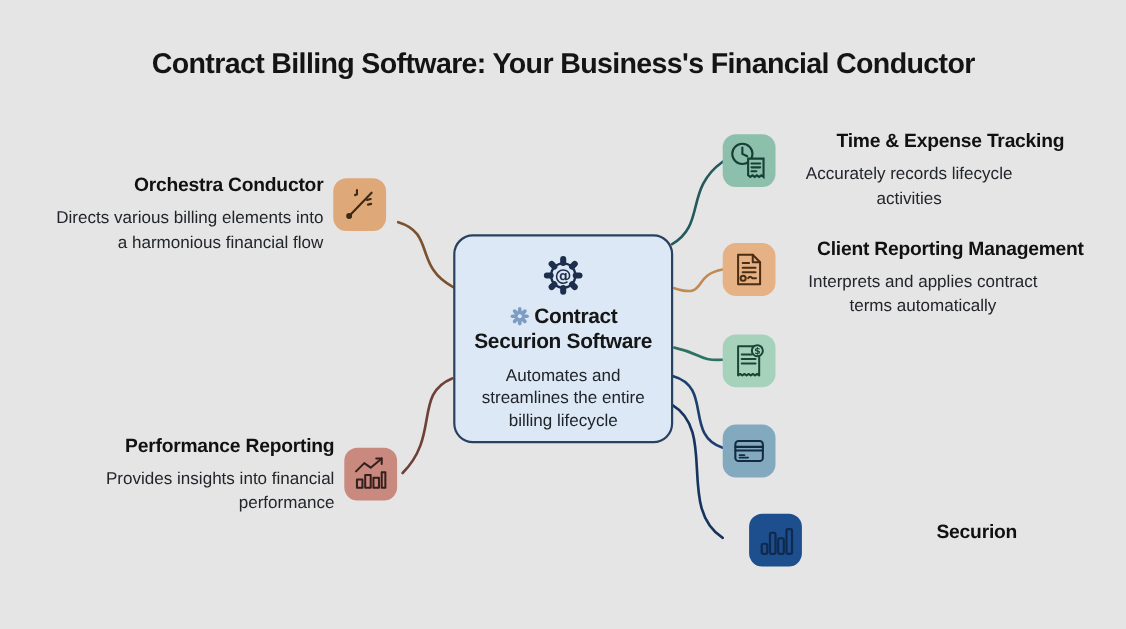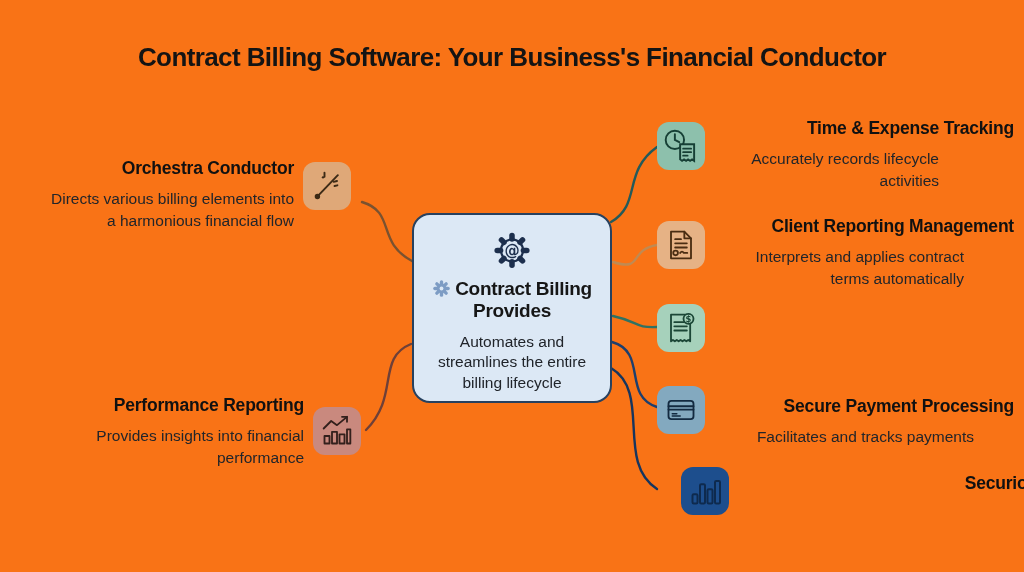--- a/index.html
+++ b/index.html
@@ -1,17 +1,17 @@
 <!DOCTYPE html>
 <html><head>
 <meta charset="utf-8">
 <style>
   html,body{margin:0;padding:0;background:#ffffff;}
   .canvas{
-    position:relative;width:1024px;height:572px;overflow:hidden;background:#f97316;
+    position:relative;width:1024px;height:572px;overflow:hidden;background:#e5e5e5;
     font-family:"Liberation Sans","DejaVu Sans",sans-serif;color:#1b1b1b;
   }
   .main-title{
     position:absolute;top:42px;left:0;width:1024px;text-align:center;margin:0;
     font-size:26px;font-weight:bold;letter-spacing:-0.6px;color:#141414;
   }
   .connectors{position:absolute;left:0;top:0;width:1024px;height:572px;}
   .connectors path{fill:none;stroke-width:2.4px;stroke-linecap:round;}
   
   .center-node{
@@ -31,21 +31,21 @@
   
   .branch{position:absolute;display:flex;gap:9px;align-items:flex-start;}
   .tile{
     width:48px;height:48px;border-radius:12px;flex:0 0 48px;
     display:flex;align-items:center;justify-content:center;
   }
   .btitle{font-size:17.5px;font-weight:bold;letter-spacing:-0.2px;line-height:1.2;color:#111;}
   .bdesc{font-size:15.5px;line-height:1.4;color:#22252a;margin-top:9px;}
   .ltext{width:270px;text-align:right;}
   .ltext .bdesc{margin-left:auto;}
-  .rtext{width:300px;text-align:right;}
+  .rtext{width:300px;text-align:center;}
 </style>
 </head>
 <body>
 
 <div class="canvas">
 
   <h1 class="main-title">Contract Billing Software: Your Business's Financial Conductor</h1>
 
   <svg class="connectors" viewBox="0 0 1024 572">
     <path d="M 362 202 C 396 212, 376 242, 412 261" style="stroke: rgb(122, 82, 48);"></path>
@@ -81,21 +81,21 @@
             <line x1="12" y1="18" x2="12" y2="20.4"></line>
           <line x1="3.6" y1="12" x2="6" y2="12"></line>
             <line x1="18" y1="12" x2="20.4" y2="12"></line>
           <line x1="6.1" y1="6.1" x2="7.8" y2="7.8"></line>
             <line x1="16.2" y1="16.2" x2="17.9" y2="17.9"></line>
           <line x1="17.9" y1="6.1" x2="16.2" y2="7.8"></line>
             <line x1="7.8" y1="16.2" x2="6.1" y2="17.9"></line>
         </g>
         <circle cx="12" cy="12" r="6.2" fill="#7d9cc4"></circle>
         <circle cx="12" cy="12" r="2.4" fill="#dce8f5"></circle>
-      </svg><span>Contract Billing Provides</span>
+      </svg><span>Contract Securion Software</span>
     </div>
     <div class="center-desc">Automates and streamlines the entire billing lifecycle</div>
   </div>
 
   <div class="branch" style="left:24px;top:158px;">
     <div class="ltext">
       <div class="btitle">Orchestra Conductor</div>
       <div class="bdesc" style="width:252px;">Directs various billing elements into a harmonious financial flow</div>
     </div>
     <div class="tile" style="margin-top: 4px; background: rgb(223, 168, 120);">
@@ -190,24 +190,20 @@
       <svg width="40" height="40" viewBox="0 0 48 48">
         <g stroke="#132a40" fill="none" stroke-width="2.2" stroke-linecap="round" stroke-linejoin="round">
           <rect x="9" y="13" width="30" height="22" rx="3.5"></rect>
           <line x1="9" y1="19.5" x2="39" y2="19.5"></line>
           <line x1="9" y1="23.5" x2="39" y2="23.5"></line>
           <line x1="13.5" y1="28.5" x2="19" y2="28.5" stroke-width="1.8"></line>
           <line x1="13.5" y1="31.2" x2="23" y2="31.2" stroke-width="1.8"></line>
         </g>
       </svg>
     </div>
-    <div class="rtext" style="margin-top:10px;">
-      <div class="btitle">Secure Payment Processing</div>
-      <div class="bdesc" style="max-width:260px;">Facilitates and tracks payments</div>
-    </div>
   </div>
 
   <div class="branch" style="left:681px;top:467px;">
     <div class="tile" style="background: rgb(29, 78, 141);">
       <svg width="40" height="40" viewBox="0 0 48 48">
         <g stroke="#0e2a4e" fill="none" stroke-width="2.4" stroke-linejoin="round">
           <rect x="9" y="28" width="6" height="11" rx="1.5"></rect>
           <rect x="18" y="16" width="6" height="23" rx="1.5"></rect>
           <rect x="27" y="22" width="6" height="17" rx="1.5"></rect>
           <rect x="36" y="12" width="6" height="27" rx="1.5"></rect>

